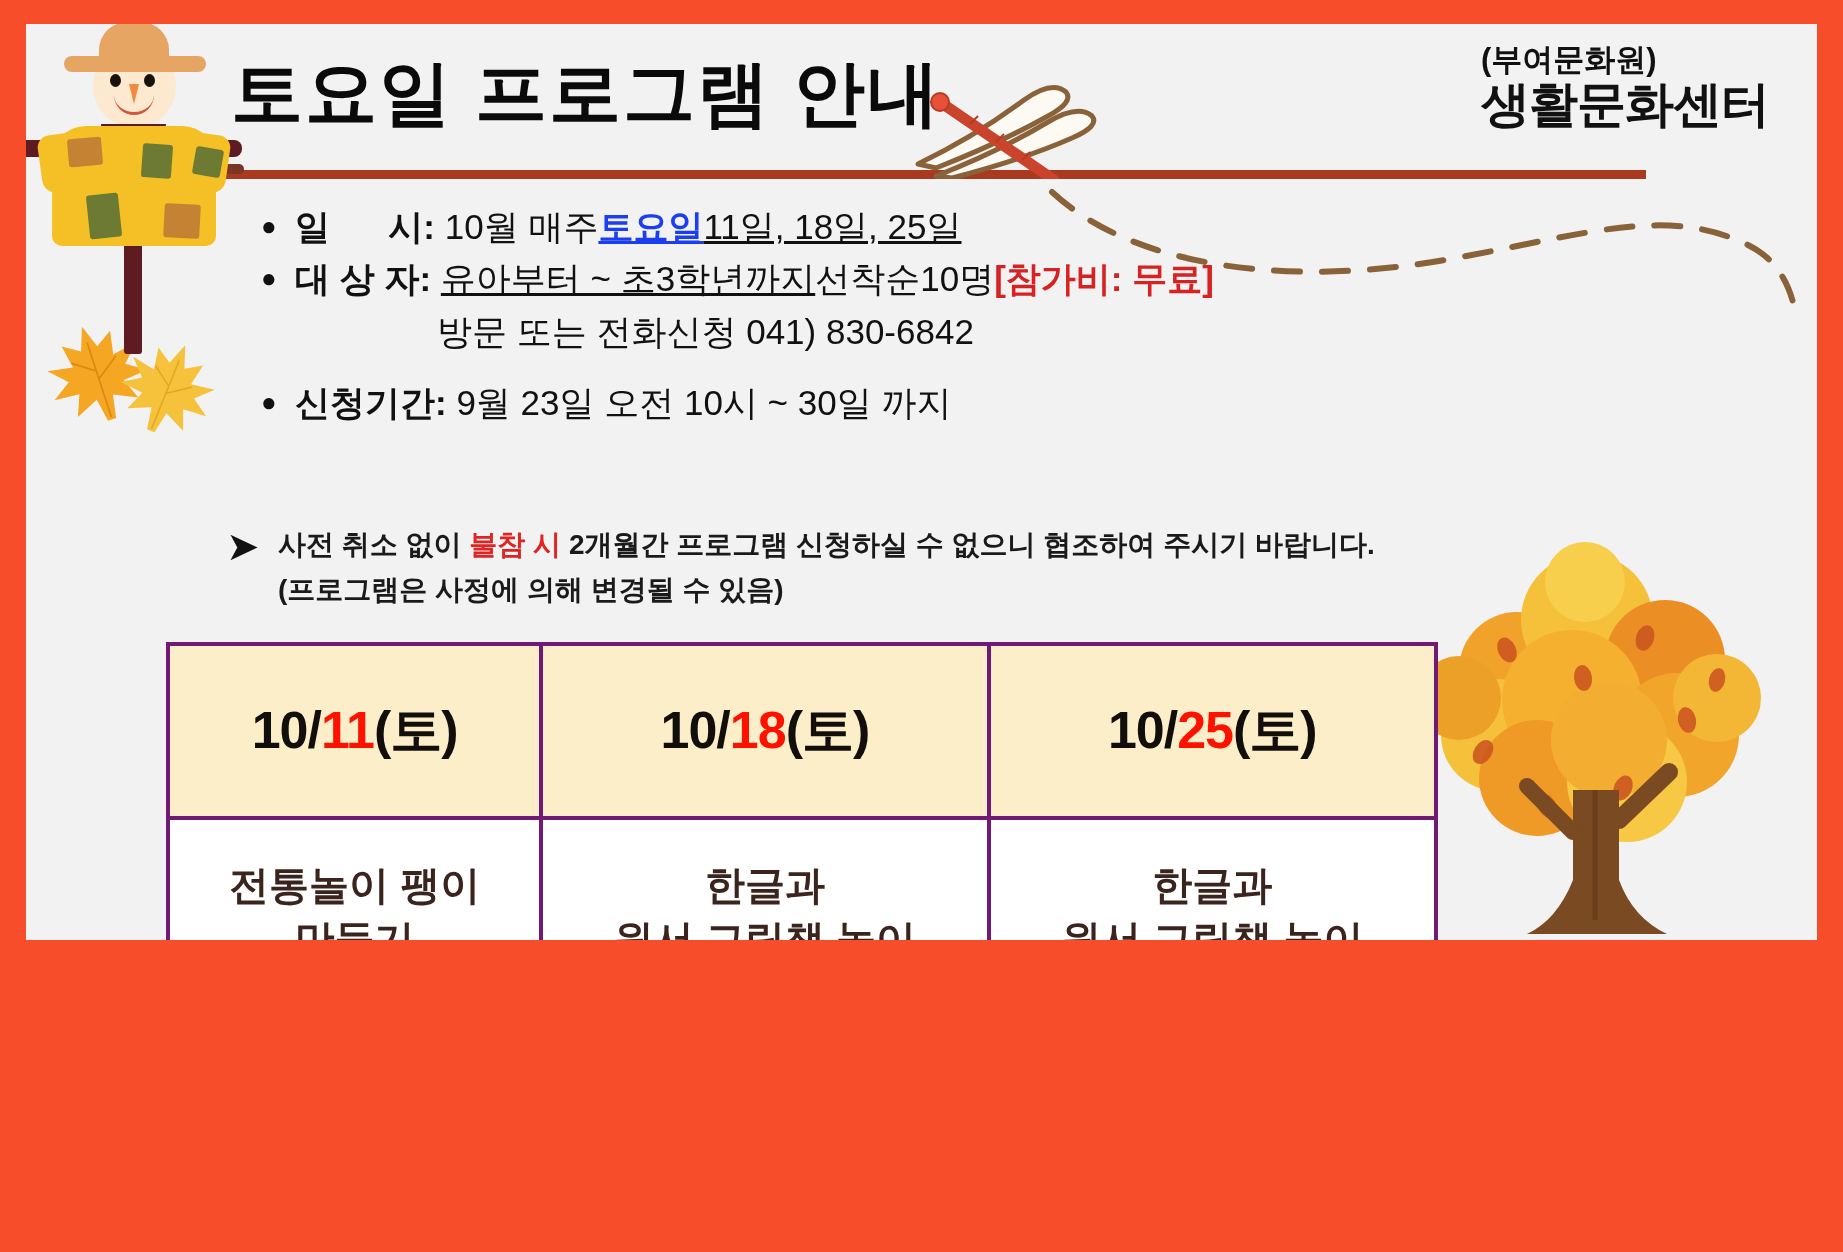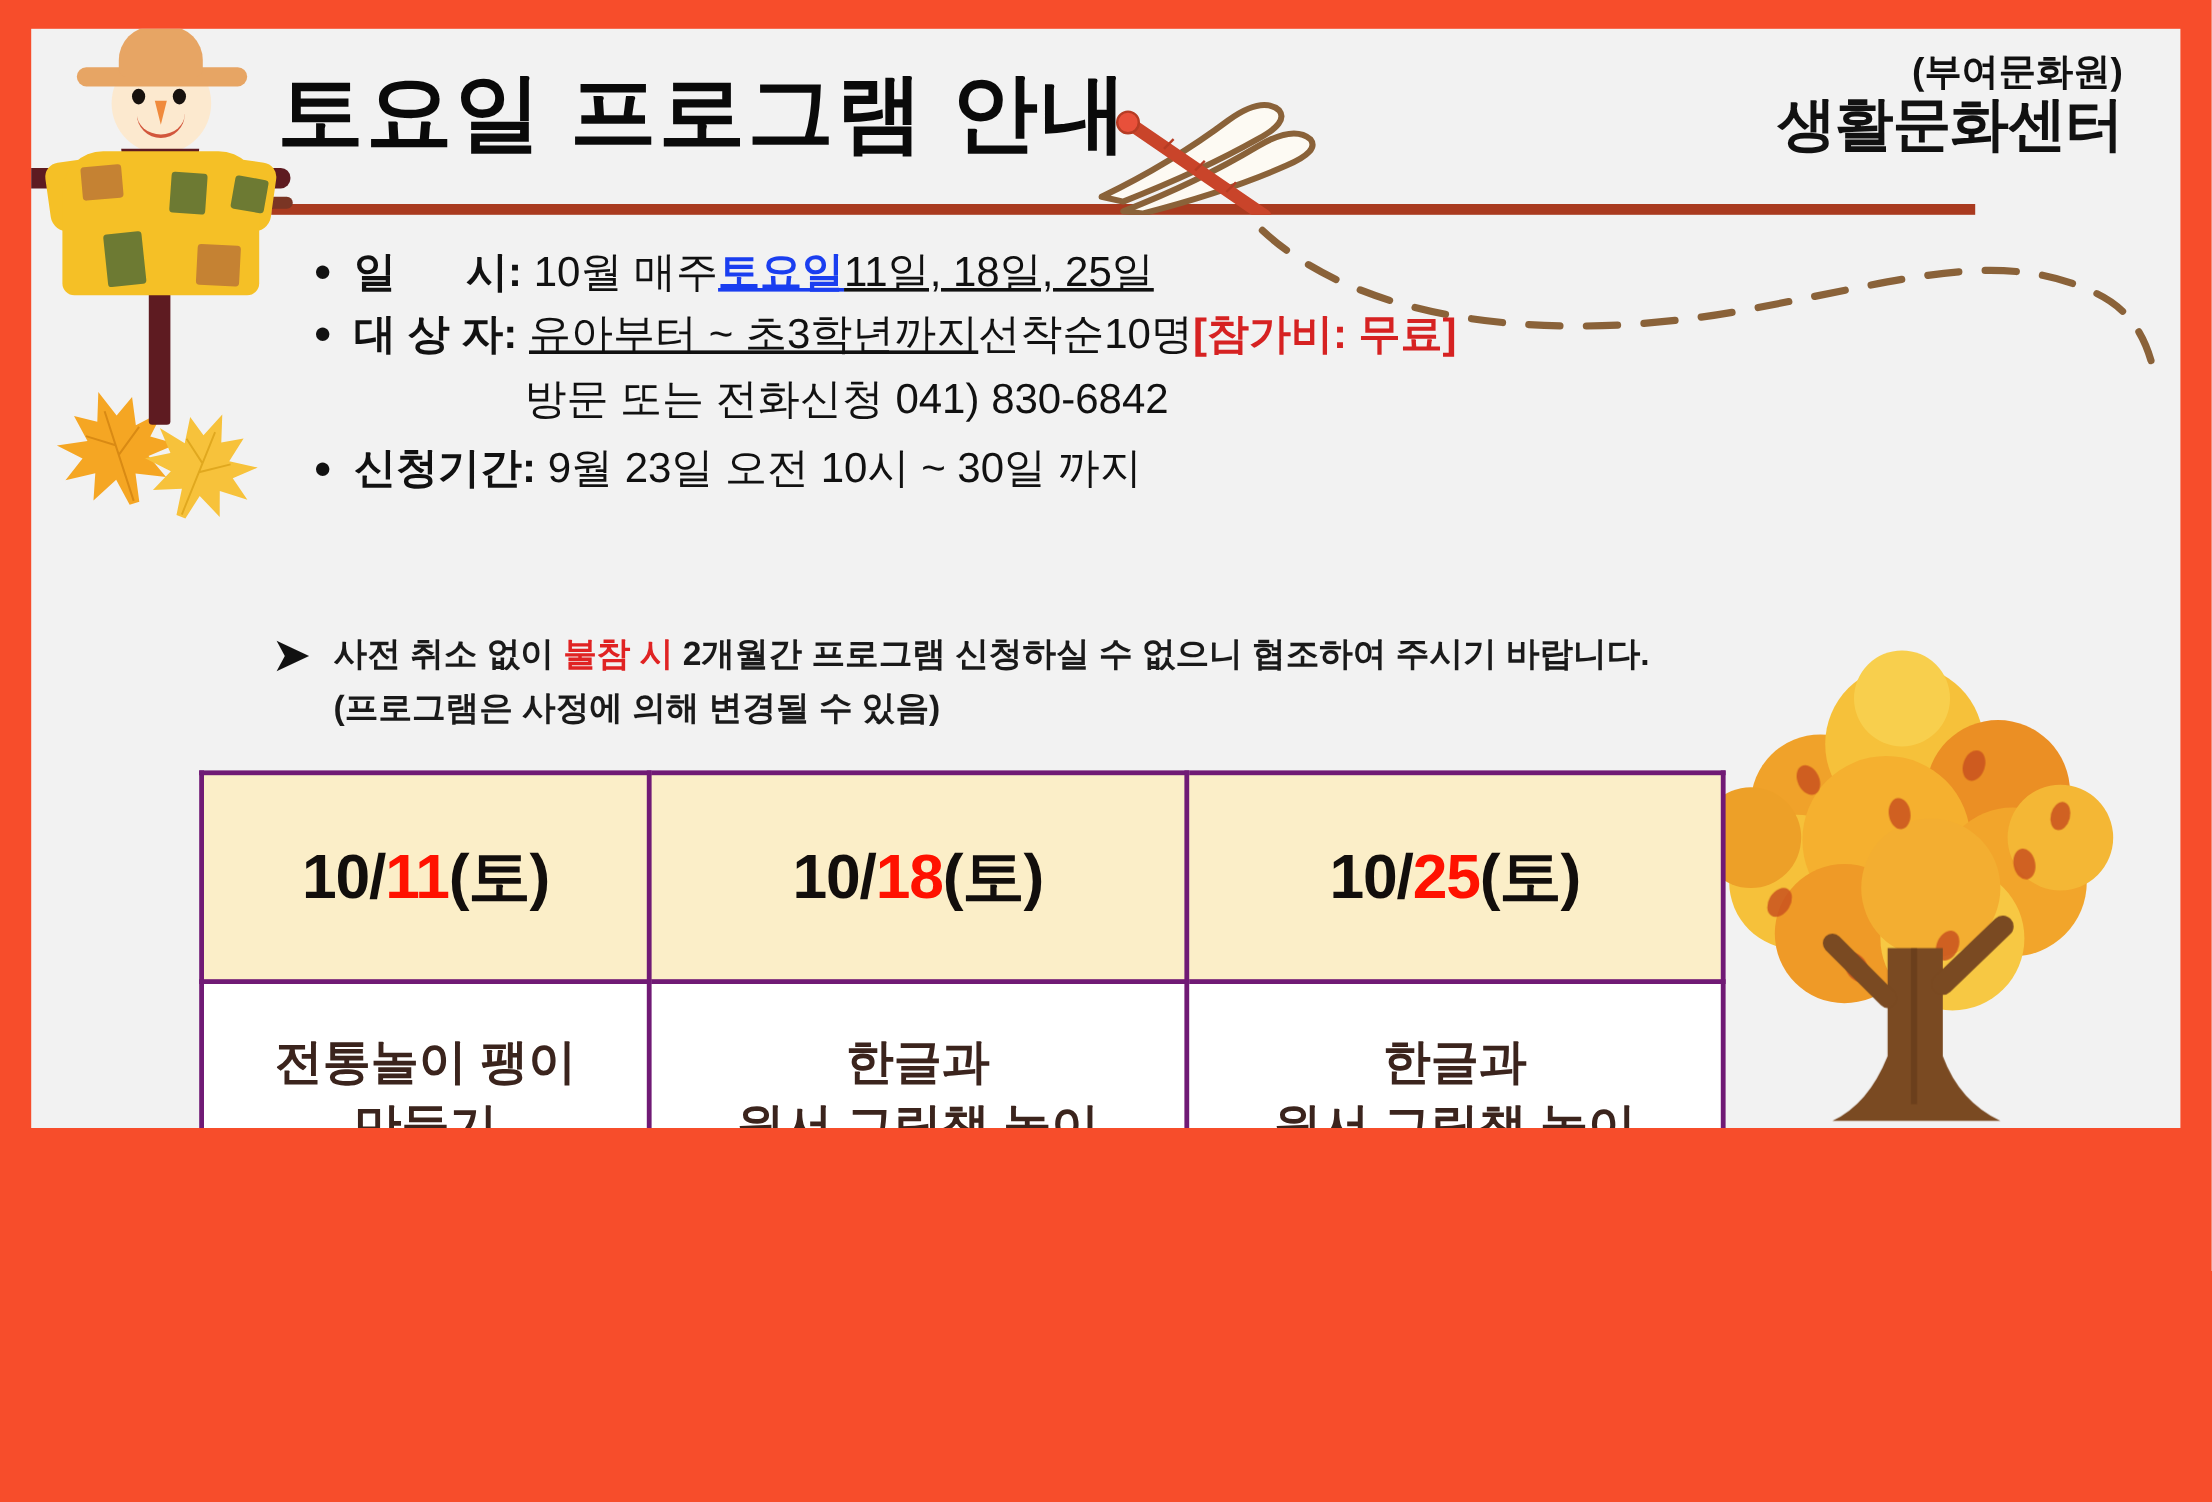--- a/index.html
+++ b/index.html
@@ -48,21 +48,21 @@
   .leaf{position:absolute;}
   .leaf svg{display:block;}
 
   
   .title{
     position:absolute;left:205px;top:22px;
     font-size:72px;font-weight:900;color:#0a0a0a;
     letter-spacing:2px;white-space:nowrap;
     font-family:"Liberation Sans","DejaVu Sans",sans-serif;
   }
-  .logo-wrap{position:absolute;right:48px;top:20px;text-align:right;z-index:4;}
+  .logo-wrap{position:absolute;right:48px;top:20px;text-align:left;z-index:4;}
   .logo-sub{font-size:31px;font-weight:900;color:#111;letter-spacing:0px;line-height:1.05;}
   .logo-main{font-size:49px;font-weight:900;color:#111;letter-spacing:-1px;line-height:1.05;margin-top:2px;}
 
   .dragonfly{position:absolute;left:880px;top:40px;width:220px;height:115px;z-index:3;}
 
   .hr-brown{
     position:absolute;left:200px;top:146px;width:1420px;height:9px;background:#a93a1f;z-index:2;
   }
 
   
@@ -70,21 +70,21 @@
 
   
   .info{position:absolute;left:235px;top:182px;width:1300px;z-index:4;}
   .info-row{display:flex;align-items:baseline;margin-bottom:9px;font-size:35px;color:#111;line-height:1.22;}
   .bullet{width:34px;flex:0 0 34px;font-size:26px;color:#111;line-height:1;position:relative;top:-4px;}
   .lbl{font-weight:700;white-space:pre;}
   .val{font-weight:400;}
   .u{text-decoration:underline;}
   .blue{color:#1a3ef0;font-weight:700;text-decoration:underline;}
   .red{color:#d62222;font-weight:700;}
-  .sub-row{margin-left:34px;padding-left:142px;font-size:35px;color:#111;margin-bottom:14px;}
+  .sub-row{margin-left:34px;padding-left:142px;font-size:35px;color:#111;margin-bottom:26px;}
 
   
   .note{position:absolute;left:200px;top:498px;width:1400px;z-index:4;display:flex;}
   .arrow{flex:0 0 52px;font-size:40px;color:#111;line-height:1;margin-top:4px;}
   .note-body{font-size:28px;color:#1a1a1a;line-height:1.62;font-weight:600;}
   .note-red{color:#e02323;font-weight:700;}
 
   
   .tbl{
     position:absolute;left:140px;top:618px;width:1272px;

